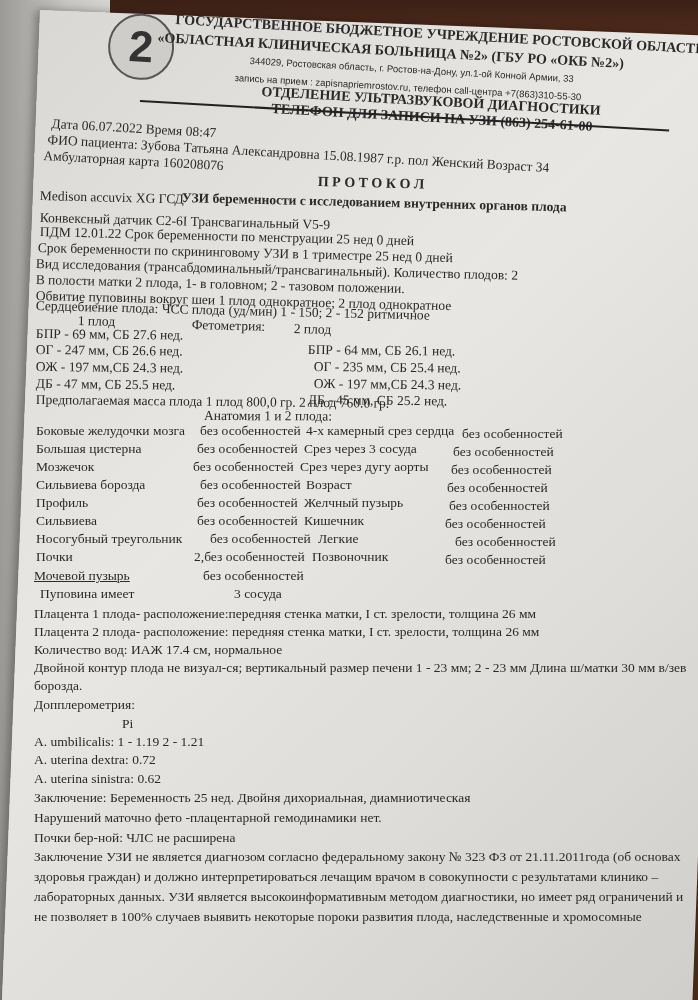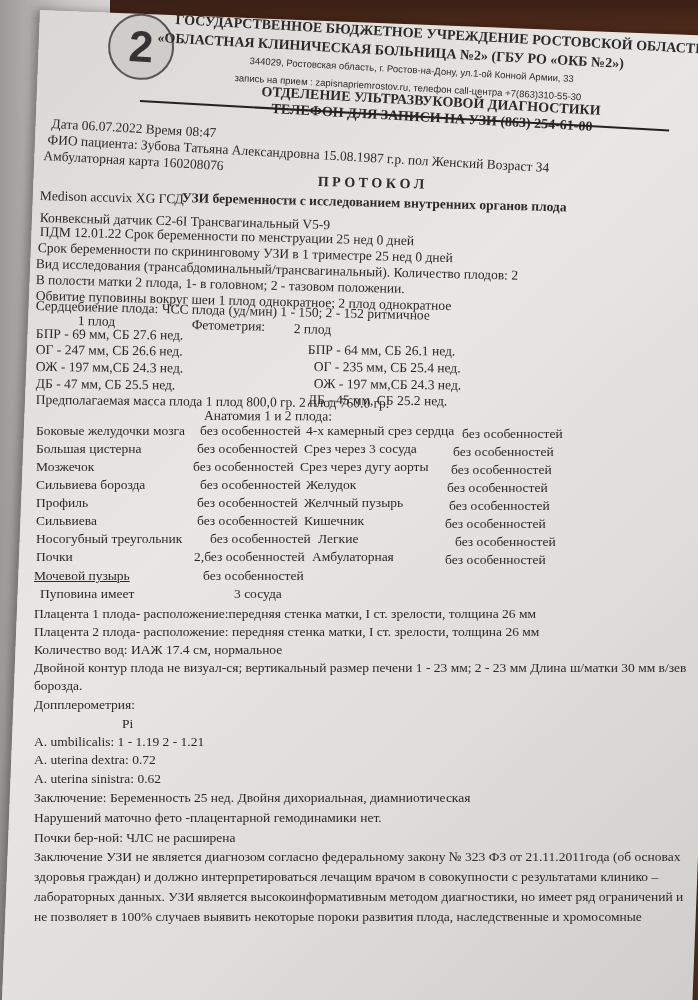--- a/index.html
+++ b/index.html
@@ -107,41 +107,41 @@
   <div class="line" style="left:304px; top:441px;">Срез через 3 сосуда</div>
   <div class="line" style="left:453px; top:444px;">без особенностей</div>
 
   <div class="line" style="left:36px; top:459px;">Мозжечок</div>
   <div class="line" style="left:193px; top:459px;">без особенностей</div>
   <div class="line" style="left:300px; top:459px;">Срез через дугу аорты</div>
   <div class="line" style="left:451px; top:462px;">без особенностей</div>
 
   <div class="line" style="left:36px; top:477px;">Сильвиева борозда</div>
   <div class="line" style="left:200px; top:477px;">без особенностей</div>
-  <div class="line" style="left:306px; top:477px;">Желудок</div>
+  <div class="line" style="left:306px; top:477px;">Возраст</div>
   <div class="line" style="left:447px; top:480px;">без особенностей</div>
 
   <div class="line" style="left:36px; top:495px;">Профиль</div>
   <div class="line" style="left:197px; top:495px;">без особенностей</div>
   <div class="line" style="left:304px; top:495px;">Желчный пузырь</div>
   <div class="line" style="left:449px; top:498px;">без особенностей</div>
 
   <div class="line" style="left:36px; top:513px;">Сильвиева</div>
   <div class="line" style="left:197px; top:513px;">без особенностей</div>
   <div class="line" style="left:304px; top:513px;">Кишечник</div>
   <div class="line" style="left:445px; top:516px;">без особенностей</div>
 
   <div class="line" style="left:36px; top:531px;">Носогубный треугольник</div>
   <div class="line" style="left:210px; top:531px;">без особенностей</div>
   <div class="line" style="left:318px; top:531px;">Легкие</div>
   <div class="line" style="left:455px; top:534px;">без особенностей</div>
 
   <div class="line" style="left:36px; top:549px;">Почки</div>
   <div class="line" style="left:194px; top:549px;">2,без особенностей</div>
-  <div class="line" style="left:312px; top:549px;">Амбулаторная</div>
+  <div class="line" style="left:312px; top:549px;">Позвоночник</div>
   <div class="line" style="left:445px; top:552px;">без особенностей</div>
 
   <div class="line" style="left:34px; top:568px;text-decoration:underline;">Мочевой пузырь</div>
   <div class="line" style="left:203px; top:568px;">без особенностей</div>
 
   <div class="line" style="left:40px; top:586px;">Пуповина  имеет</div>
   <div class="line" style="left:234px; top:586px;">3 сосуда</div>
 
   <div class="line" style="left:34px; top:606px;">Плацента 1 плода- расположение:передняя стенка матки, I ст. зрелости, толщина 26 мм</div>
   <div class="line" style="left:34px; top:624px;text-align:center;">Плацента 2 плода- расположение: передняя стенка матки, I ст. зрелости, толщина  26 мм</div>

